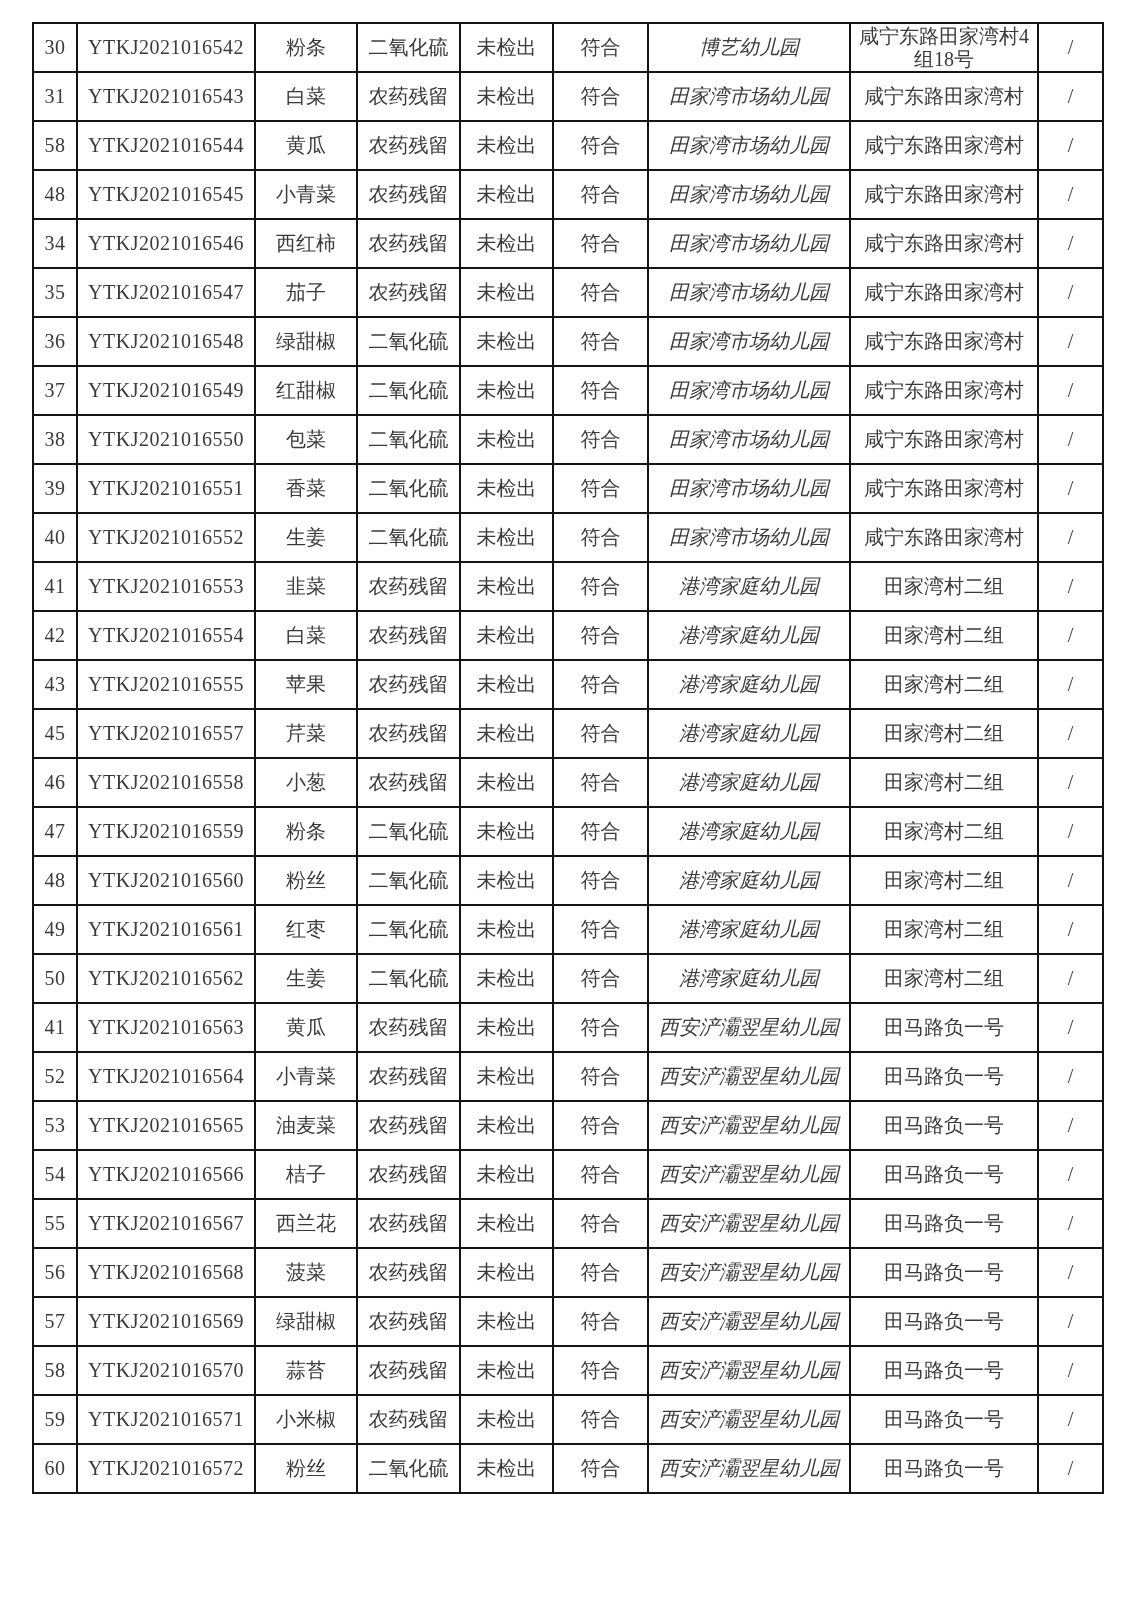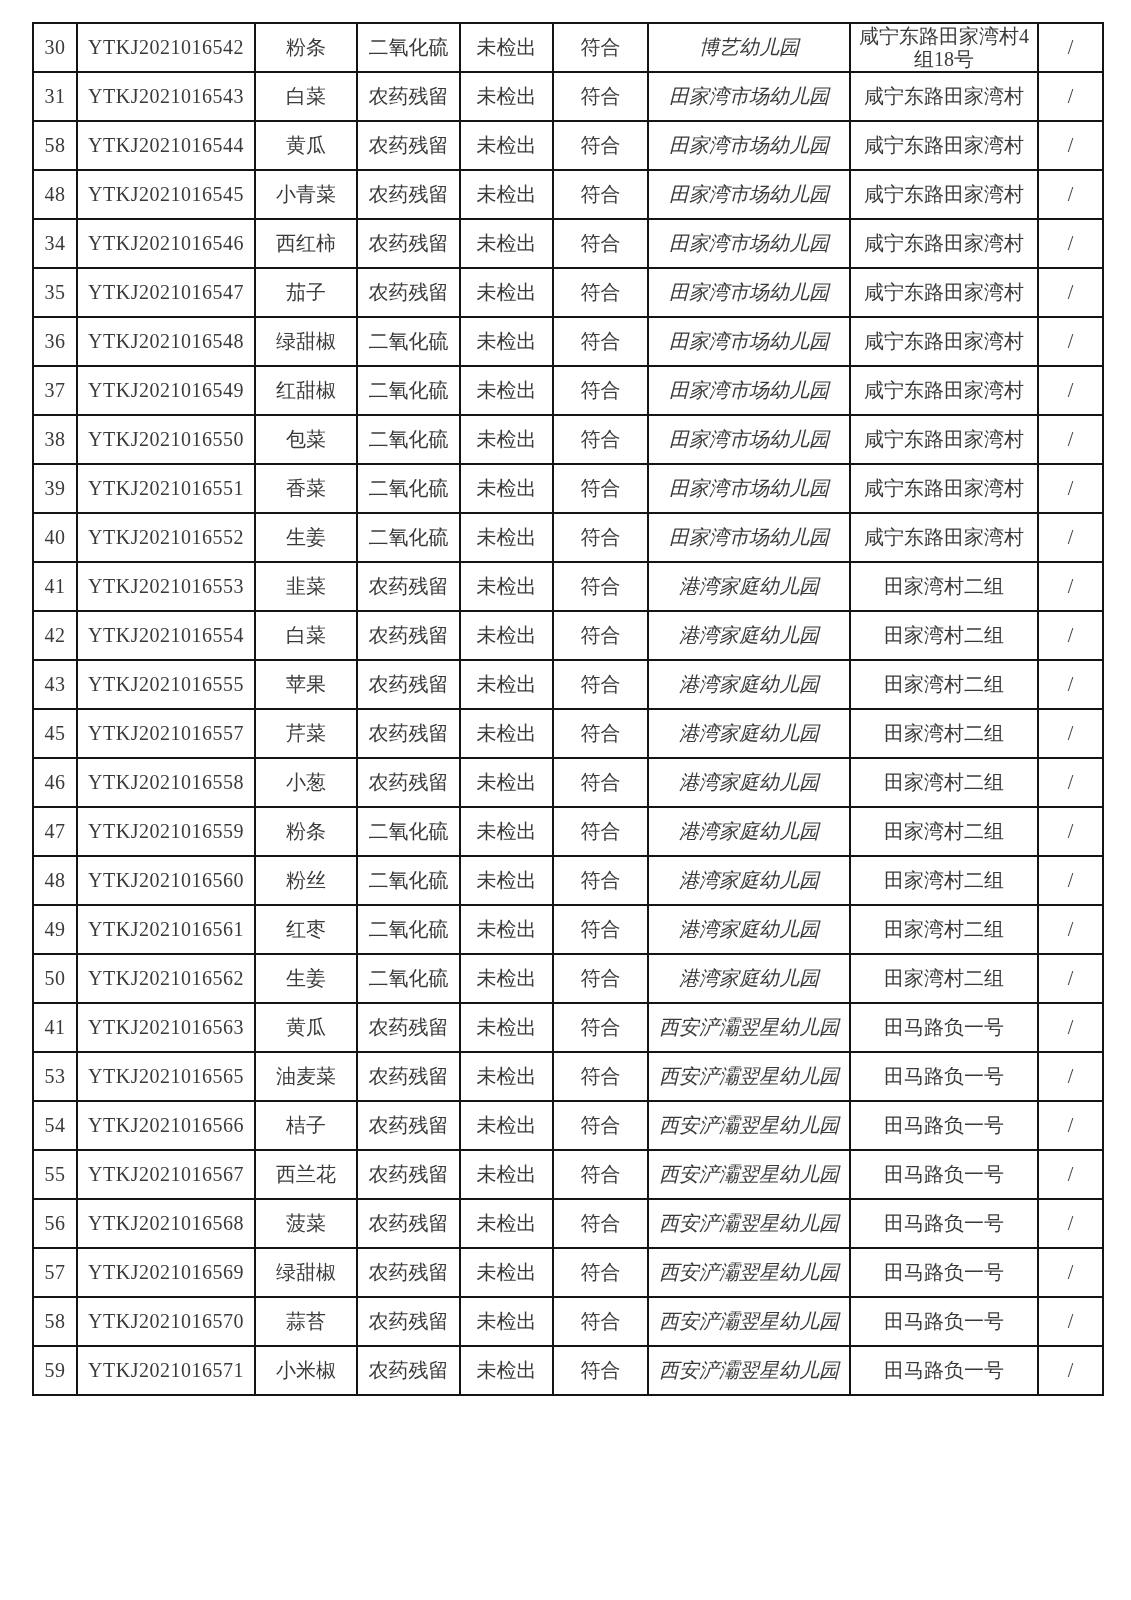--- a/index.html
+++ b/index.html
@@ -298,20 +298,31 @@
       <td class="c-id">YTKJ2021016563</td>
       <td class="c-name">黄瓜</td>
       <td class="c-item">农药残留</td>
       <td class="c-result">未检出</td>
       <td class="c-concl">符合</td>
       <td class="c-org">西安浐灞翌星幼儿园</td>
       <td class="c-addr">田马路负一号</td>
       <td class="c-remark">/</td>
     </tr>
         <tr>
+      <td class="c-no">52</td>
+      <td class="c-id">YTKJ2021016564</td>
+      <td class="c-name">小青菜</td>
+      <td class="c-item">农药残留</td>
+      <td class="c-result">未检出</td>
+      <td class="c-concl">符合</td>
+      <td class="c-org">西安浐灞翌星幼儿园</td>
+      <td class="c-addr">田马路负一号</td>
+      <td class="c-remark">/</td>
+    </tr>
+        <tr>
       <td class="c-no">53</td>
       <td class="c-id">YTKJ2021016565</td>
       <td class="c-name">油麦菜</td>
       <td class="c-item">农药残留</td>
       <td class="c-result">未检出</td>
       <td class="c-concl">符合</td>
       <td class="c-org">西安浐灞翌星幼儿园</td>
       <td class="c-addr">田马路负一号</td>
       <td class="c-remark">/</td>
     </tr>
@@ -368,20 +379,31 @@
       <td class="c-concl">符合</td>
       <td class="c-org">西安浐灞翌星幼儿园</td>
       <td class="c-addr">田马路负一号</td>
       <td class="c-remark">/</td>
     </tr>
         <tr>
       <td class="c-no">59</td>
       <td class="c-id">YTKJ2021016571</td>
       <td class="c-name">小米椒</td>
       <td class="c-item">农药残留</td>
+      <td class="c-result">未检出</td>
+      <td class="c-concl">符合</td>
+      <td class="c-org">西安浐灞翌星幼儿园</td>
+      <td class="c-addr">田马路负一号</td>
+      <td class="c-remark">/</td>
+    </tr>
+        <tr>
+      <td class="c-no">60</td>
+      <td class="c-id">YTKJ2021016572</td>
+      <td class="c-name">粉丝</td>
+      <td class="c-item">二氧化硫</td>
       <td class="c-result">未检出</td>
       <td class="c-concl">符合</td>
       <td class="c-org">西安浐灞翌星幼儿园</td>
       <td class="c-addr">田马路负一号</td>
       <td class="c-remark">/</td>
     </tr>
       </tbody>
   </table>
 
 </div>

